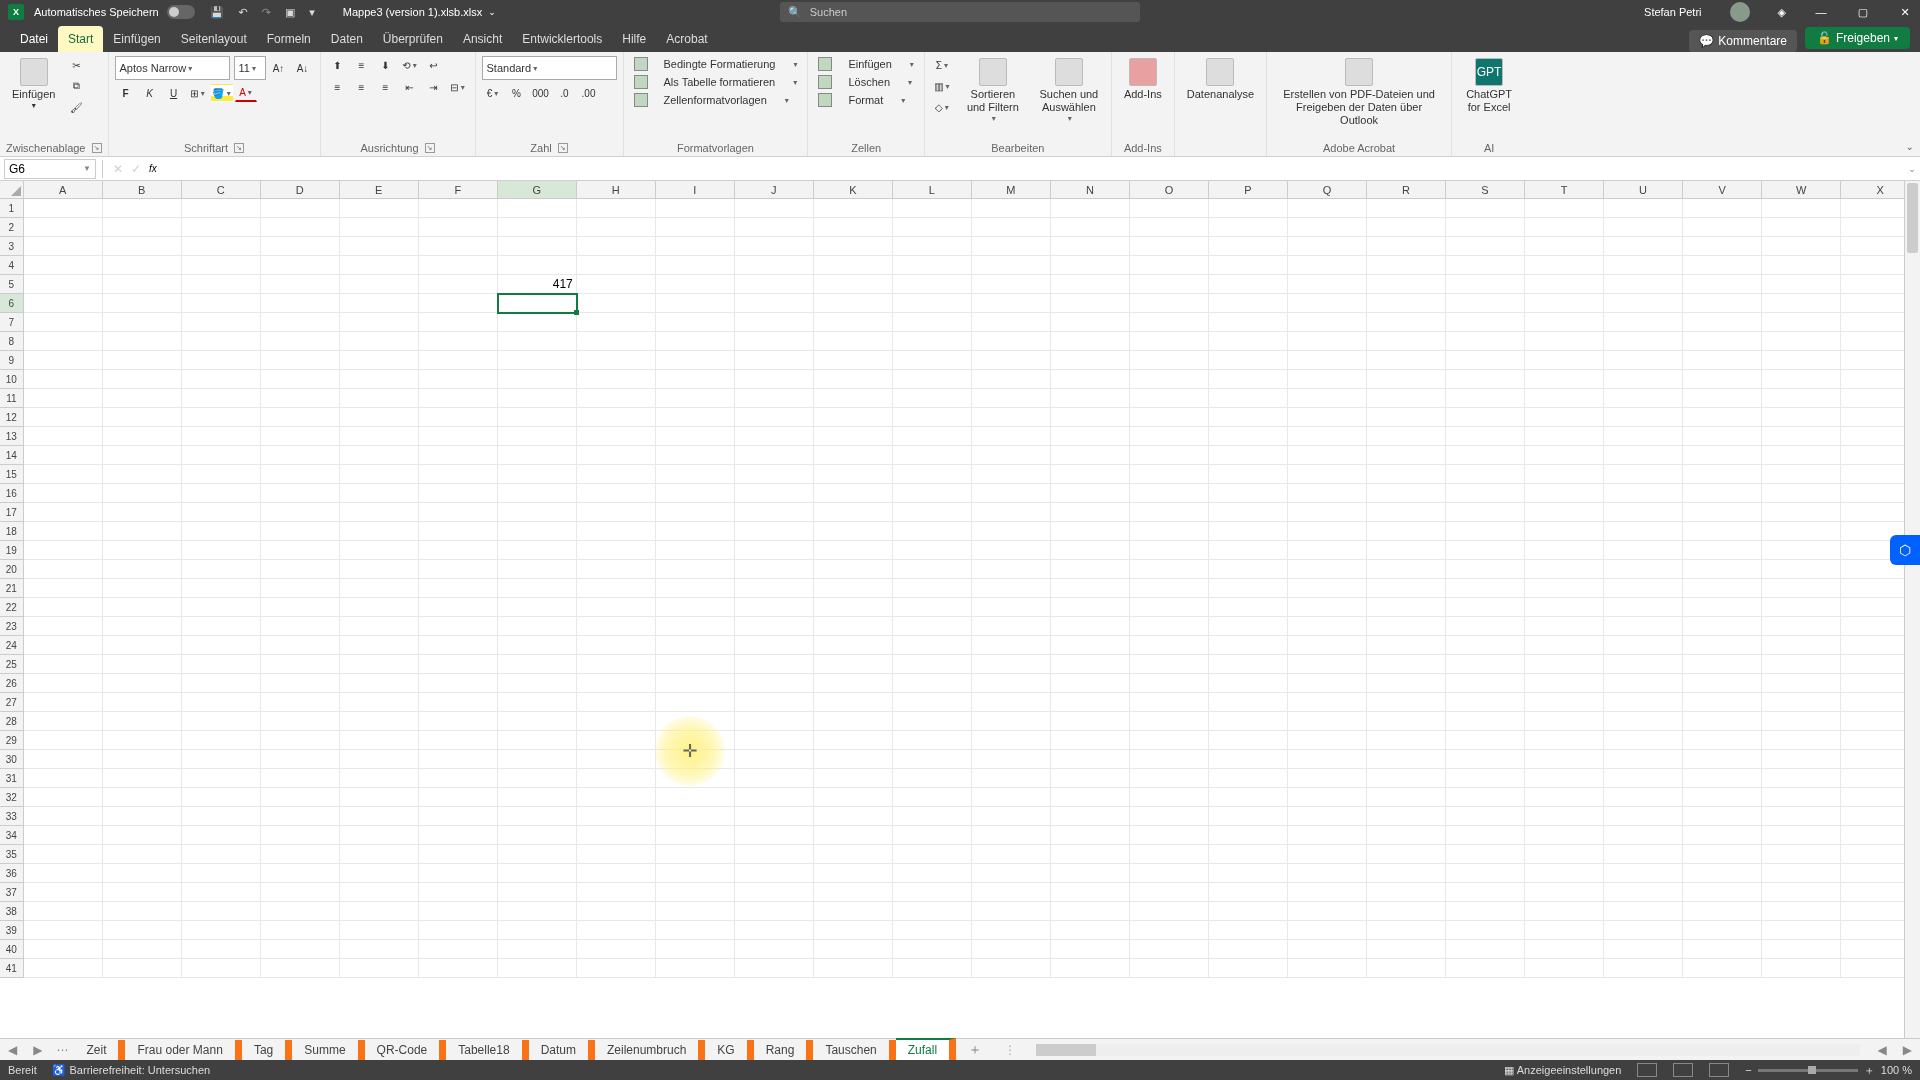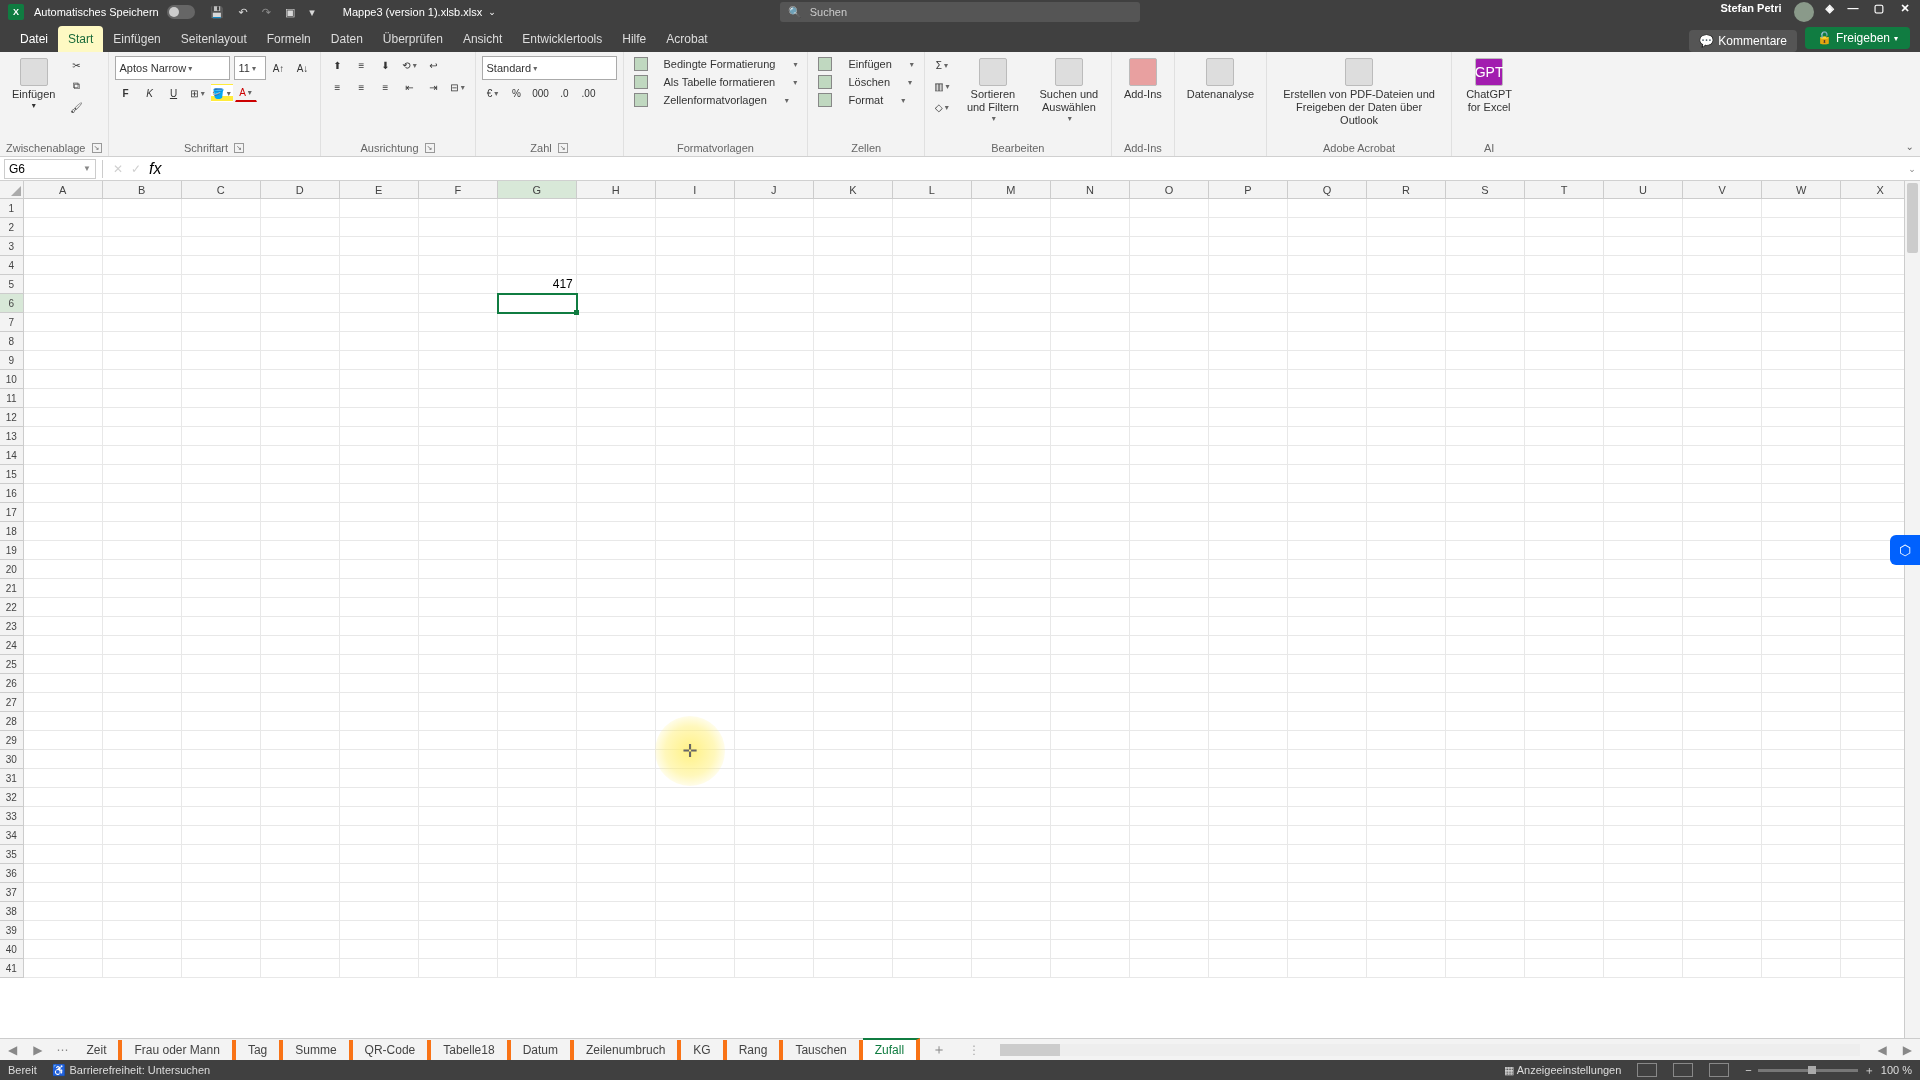--- a/index.html
+++ b/index.html
@@ -8,21 +8,21 @@
 
 .titlebar { height: 24px; background: #404040; display: flex; align-items: center; color: #fff; font-size: 11px; padding: 0 8px; position: relative; }
 .titlebar .xlicon { width: 16px; height: 16px; background: #107c41; border-radius: 2px; display: flex; align-items: center; justify-content: center; font-size: 9px; font-weight: bold; margin-right: 10px; }
 .titlebar .autosave { display: flex; align-items: center; gap: 8px; }
 .titlebar .toggle { width: 28px; height: 14px; background: #666; border-radius: 7px; position: relative; }
 .titlebar .toggle::after { content:""; width:10px; height:10px; background:#ccc; border-radius:50%; position:absolute; left:2px; top:2px; }
 .titlebar .qat { display:flex; gap:14px; margin-left:16px; align-items:center; }
 .titlebar .qat span { opacity:.8; cursor:pointer; }
 .titlebar .docname { margin-left: 28px; display:flex; align-items:center; gap:6px; }
 .titlebar .search { position:absolute; left:50%; transform:translateX(-50%); width:360px; height:20px; background:#555; border-radius:3px; display:flex; align-items:center; padding:0 8px; gap:8px; color:#ccc; }
-.titlebar .right { margin-left:auto; display:flex; align-items:flex-start; gap:12px;font-weight:bold; }
+.titlebar .right { margin-left:auto; display:flex; align-items:center; gap:28px; }
 .titlebar .avatar { width:20px; height:20px; border-radius:50%; background:#8a9a8a; }
 .winbtn { width:14px; text-align:center; cursor:pointer; }
 
 
 .tabsrow { height: 28px; background:#404040; display:flex; align-items:flex-end; padding:0 10px; color:#ddd; font-size:12px; }
 .tabsrow .tab { padding:6px 10px; cursor:pointer; }
 .tabsrow .tab.active { background:#fef9c3; color:#1a6b3a; border-radius:4px 4px 0 0; }
 .tabsrow .tab.first { color:#fff; }
 .tabsrow .spacer { flex:1; }
 .tabsrow .kom { background:#555; color:#fff; padding:4px 10px; border-radius:4px; margin-right:8px; display:flex; align-items:center; gap:4px; }
@@ -47,21 +47,21 @@
 .menurow .mic { width:14px; height:14px; background:#c0d8c0; border:1px solid #888; }
 .drop::after { content:"▾"; font-size:8px; margin-left:2px; color:#666; }
 .ribbon .collapse { position:absolute; right:6px; bottom:4px; font-size:10px; color:#666; cursor:pointer; }
 
 
 .fbar { height:24px; border-bottom:1px solid #d0d0d0; display:flex; align-items:center; background:#fff; }
 .namebox { width:92px; height:20px; border:1px solid #ccc; margin-left:4px; padding:0 4px; font-size:12px; display:flex; align-items:center; }
 .namebox .dd { margin-left:auto; font-size:8px; color:#888; }
 .fbar .sep { width:1px; height:18px; background:#ccc; margin:0 6px; }
 .fbar .fxbtn { width:18px; text-align:center; color:#888; font-size:12px; }
-.fbar .fx { font-style:italic; font-size:16px; margin:12px 4px; }
+.fbar .fx { font-style:italic; font-size:10px; margin:12px 4px; }
 .fbar input.formula { flex:1; border:none; outline:none; font-size:12px; height:20px; }
 .fbar .expand { width:16px; text-align:center; color:#888; font-size:9px; }
 
 
 .gridwrap { position:absolute; top:181px; bottom:40px; left:0; right:0; overflow:hidden; }
 .colhdr { height:18px; display:flex; background:#f3f3f3; border-bottom:1px solid #ccc; font-size:11px; color:#444; }
 .corner { width:24px; border-right:1px solid #ccc; background:#f3f3f3; position:relative; }
 .corner::after { content:""; position:absolute; right:2px; bottom:2px; border:5px solid transparent; border-right-color:#aaa; border-bottom-color:#aaa; }
 .colhdr .c { width:80px; border-right:1px solid #ccc; text-align:center; line-height:18px; cursor:pointer; }
 .colhdr .c.sel { background:#d8e8d8; }
@@ -79,21 +79,21 @@
 
 .vscroll { position:absolute; right:0; top:181px; bottom:40px; width:16px; background:#f3f3f3; border-left:1px solid #ccc; }
 .vscroll .thumb { position:absolute; left:2px; right:2px; top:2px; height:70px; background:#ccc; border-radius:2px; }
 
 .dropbox-badge { position:absolute; right:0; top:535px; width:30px; height:30px; background:#0061fe; border-radius:6px 0 0 6px; display:flex; align-items:center; justify-content:center; color:#fff; font-size:14px; z-index:50; }
 
 
 .sheetbar { position:absolute; bottom:20px; left:0; right:0; height:22px; background:#f3f3f3; border-top:1px solid #ccc; display:flex; align-items:center; font-size:12px; }
 .sheetbar .nav { padding:0 8px; color:#888; cursor:pointer; }
 .sheetbar .dots { padding:0 6px; color:#888; cursor:pointer; }
-.sheetbar .stab { padding:3px 12px; border-right:4px solid #f97316; cursor:pointer; color:#444; }
+.sheetbar .stab { padding:3px 12px; border-right:7px solid #f97316; cursor:pointer; color:#444; }
 .sheetbar .stab.active { background:#fff; border-top:2px solid #107c41; color:#107c41; margin-top:-2px; }
 .sheetbar .add { padding:0 12px; color:#888; cursor:pointer; font-size:14px; }
 .sheetbar .hscroll { flex:1; margin:0 10px; height:12px; background:#eee; position:relative; }
 .sheetbar .hscroll .ht { position:absolute; left:0; top:0; bottom:0; width:60px; background:#ccc; }
 
 
 .status { position:absolute; bottom:0; left:0; right:0; height:20px; background:#404040; color:#ddd; font-size:11px; display:flex; align-items:center; padding:0 8px; gap:16px; }
 .status .spacer { flex:1; }
 .status .vbtn { width:20px; height:14px; border:1px solid #888; cursor:pointer; }
 .status .zoom { display:flex; align-items:center; gap:6px; }
@@ -334,21 +334,21 @@
         </div>
     </div>
     <div class="label">
         <span>Adobe Acrobat</span>
       </div>
   </div>
 
   <div class="group" style="border-right:none">
     <div class="body">
         <div class="bigbtn">
-          <div class="ic" style="background:#a21caf;color:#fff;font-size:14px;display:flex;align-items:center;justify-content:center">GPT</div>
+          <div class="ic" style="background:#0f766e;color:#fff;font-size:12px;display:flex;align-items:center;justify-content:center">GPT</div>
           <span style="width:50px">ChatGPT for Excel</span>
         </div>
       </div>
     <div class="label">
         <span>AI</span>
       </div>
   </div>
   <div class="collapse">⌄</div>
 </div>
 

